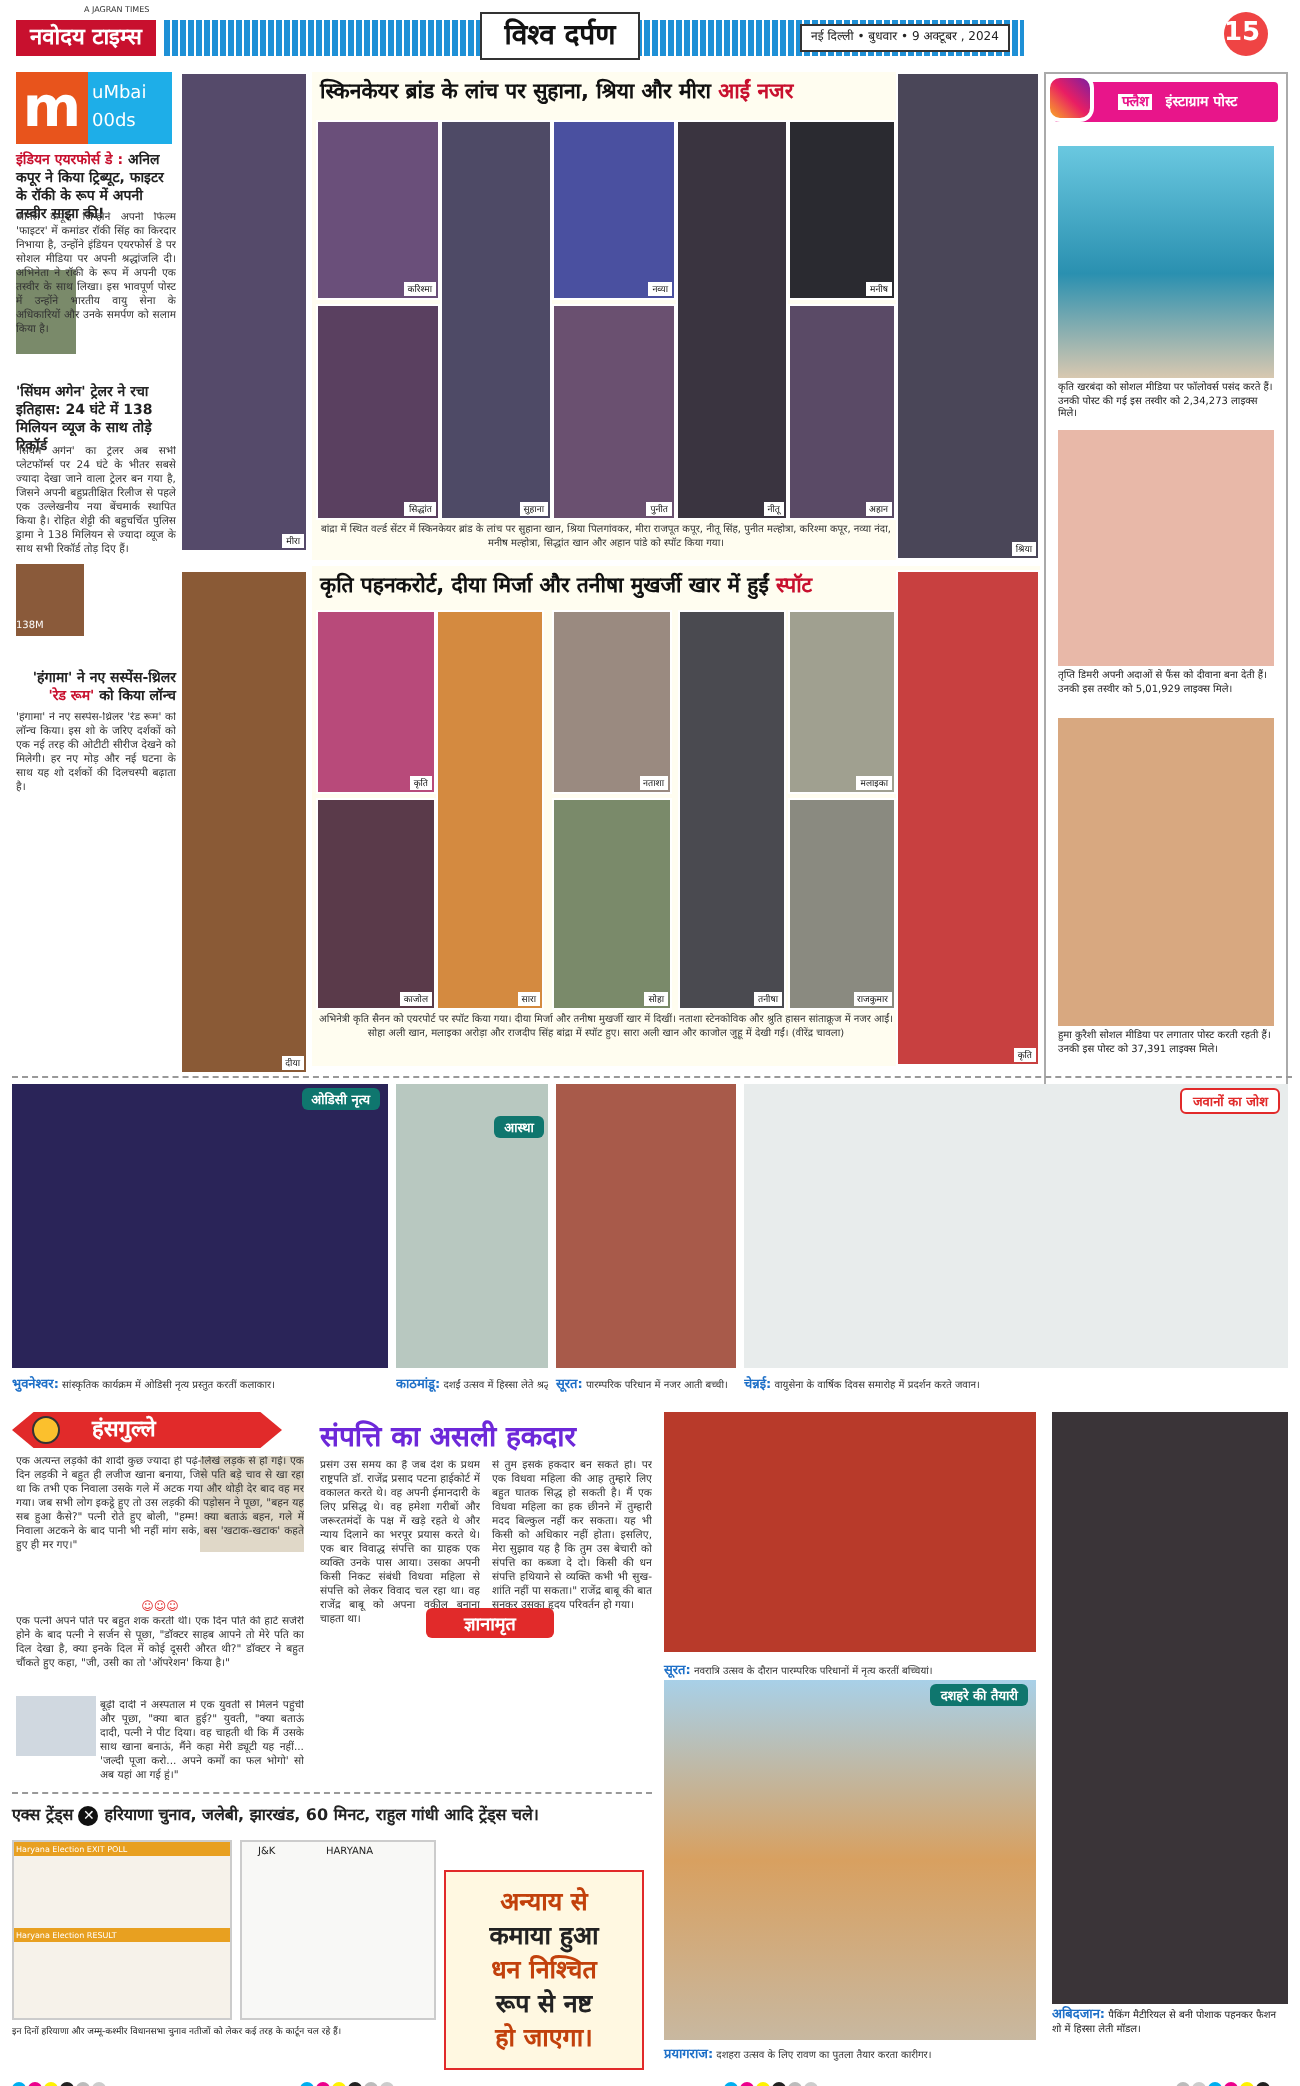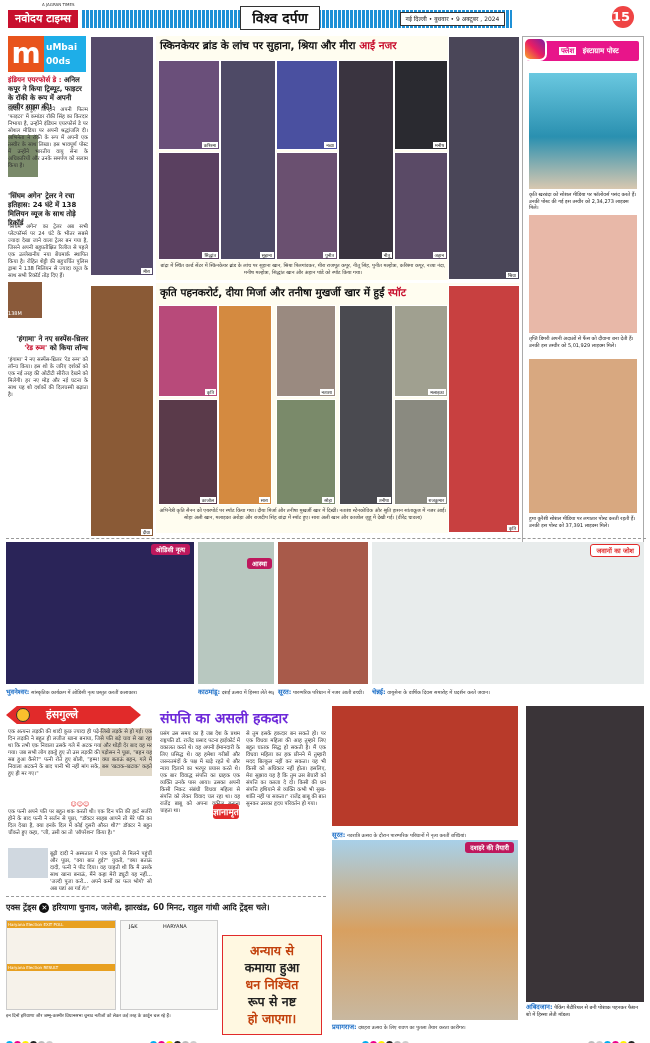--- a/index.html
+++ b/index.html
@@ -6,32 +6,32 @@
 body{width:650px;height:1043px;background:#fff;font-family:"DejaVu Sans",sans-serif;position:relative;overflow:hidden;color:#222}
 .abs{position:absolute}
 .hdr-logo{left:8px;top:10px;width:70px;height:18px;background:#c8102e;color:#fff;font-weight:bold;font-size:11px;text-align:center;line-height:18px}
 .hdr-tag{left:42px;top:2px;font-size:4px;color:#333}
 .hdr-bars{left:82px;top:10px;width:430px;height:18px;background:repeating-linear-gradient(90deg,#1e90d6 0 3px,#fff 3px 4px)}
 .hdr-title{left:240px;top:6px;width:80px;height:24px;background:#fff;border:1px solid #333;font-weight:bold;font-size:14px;text-align:center;line-height:22px;color:#111}
 .hdr-date{left:400px;top:12px;width:105px;height:14px;background:#fff;border:1px solid #333;font-size:6px;line-height:12px;text-align:center}
 .hdr-page{left:612px;top:6px;width:22px;height:22px;border-radius:50%;background:#ef4444;color:#fff;font-weight:bold;font-size:13px;line-height:22px}
 .mumbai-logo{left:8px;top:36px;width:78px;height:36px;display:flex}
 .m-box{width:36px;height:36px;background:#e8541c;color:#fff;font-size:28px;font-weight:bold;text-align:center;line-height:36px}
-.m-txt{flex:1;background:#1eaee8;color:#fff;font-size:9px;font-weight:bold;line-height:14px;padding:4px 2px}
+.m-txt{flex:1;background:#1eaee8;color:#fff;font-size:9px;font-weight:normal;line-height:14px;padding:4px 2px}
 .col-text{font-size:5.3px;line-height:7px;color:#333;text-align:justify}
 .head-red{color:#c8102e;font-weight:bold}
 .sec-headline{font-size:10.5px;font-weight:bold;color:#111;white-space:nowrap}
 .photo{background:#6a4f7a;border:1px solid #fff}
 .photo-label{position:absolute;right:1px;bottom:1px;background:#fff;font-size:4.5px;padding:0 2px;color:#111}
 .caption{font-size:5px;line-height:6.5px;color:#333;text-align:center}
 .insta-box{left:522px;top:36px;width:122px;height:512px;border:1px solid #aaa}
 .insta-head{left:4px;top:4px;width:112px;height:20px;background:#e8158a;color:#fff;font-size:7px;font-weight:bold;line-height:20px;padding-left:32px;border-radius:2px}
 .insta-logo{left:0;top:0;width:24px;height:24px;border-radius:7px;background:linear-gradient(45deg,#f9a825,#e91e63,#7b1fa2);border:2px solid #fff}
 .insta-cap{font-size:5px;line-height:6.5px;color:#222}
-.badge-red{background:#be185d;color:#fff;font-size:6.5px;font-weight:bold;padding:1px 5px;border-radius:3px}
+.badge-red{background:#0f766e;color:#fff;font-size:6.5px;font-weight:bold;padding:1px 5px;border-radius:3px}
 .strip-cap{font-size:5px;color:#333;white-space:nowrap}
 .strip-city{color:#1e70c8;font-weight:bold;font-size:6.5px}
 .hg-head{left:6px;top:706px;width:135px;height:18px;background:#e12a2a;color:#fff;font-weight:bold;font-size:11px;line-height:18px;padding-left:40px;clip-path:polygon(8% 0,92% 0,100% 50%,92% 100%,8% 100%,0 50%)}
 .smile{left:16px;top:708px;width:14px;height:14px;border-radius:50%;background:#fbc02d;border:1px solid #333}
 .dots span{display:inline-block;width:7px;height:7px;border-radius:50%;margin-right:1px}
 .quote-box{left:222px;top:935px;width:100px;height:100px;border:1px solid #e12a2a;background:#fff8e1;text-align:center;font-weight:bold;font-size:12.5px;line-height:17px;padding-top:6px}
 .red{color:#c2410c}.dark{color:#222}
 .divider-dots{border-top:1px dashed #999}
 </style>
 </head>
@@ -181,21 +181,21 @@
 <div class="abs" style="left:100px;top:728px;width:52px;height:48px;background:#e0d8c8"></div>
 <div class="abs col-text" style="left:8px;top:728px;width:144px;height:70px;overflow:hidden">एक अत्यन्त लड़की की शादी कुछ ज्यादा ही पढ़े-लिखे लड़के से हो गई। एक दिन लड़की ने बहुत ही लजीज खाना बनाया, जिसे पति बड़े चाव से खा रहा था कि तभी एक निवाला उसके गले में अटक गया और थोड़ी देर बाद वह मर गया। जब सभी लोग इकट्ठे हुए तो उस लड़की की पड़ोसन ने पूछा, "बहन यह सब हुआ कैसे?" पत्नी रोते हुए बोली, "हम्म! क्या बताऊं बहन, गले में निवाला अटकने के बाद पानी भी नहीं मांग सके, बस 'खटाक-खटाक' कहते हुए ही मर गए।"</div>
 <div class="abs" style="left:8px;top:800px;width:144px;text-align:center;color:#e12a2a;font-size:6px">☺☺☺</div>
 <div class="abs col-text" style="left:8px;top:808px;width:144px;height:40px;overflow:hidden">एक पत्नी अपने पति पर बहुत शक करती थी। एक दिन पति की हार्ट सर्जरी होने के बाद पत्नी ने सर्जन से पूछा, "डॉक्टर साहब आपने तो मेरे पति का दिल देखा है, क्या इनके दिल में कोई दूसरी औरत थी?" डॉक्टर ने बहुत चौंकते हुए कहा, "जी, उसी का तो 'ऑपरेशन' किया है।"</div>
 <div class="abs" style="left:8px;top:848px;width:40px;height:30px;background:#d0d8e0"></div>
 <div class="abs col-text" style="left:50px;top:850px;width:102px;height:40px;overflow:hidden">बूढ़ी दादी ने अस्पताल में एक युवती से मिलने पहुंचीं और पूछा, "क्या बात हुई?" युवती, "क्या बताऊं दादी, पत्नी ने पीट दिया। वह चाहती थी कि मैं उसके साथ खाना बनाऊं, मैंने कहा मेरी ड्यूटी यह नहीं... 'जल्दी पूजा करो... अपने कर्मों का फल भोगो' सो अब यहां आ गई हूं।"</div>
 
 <div class="abs" style="left:160px;top:708px;font-size:14px;font-weight:bold;color:#6d28d9">संपत्ति का असली हकदार</div>
 <div class="abs col-text" style="left:160px;top:730px;width:80px;height:162px;overflow:hidden">प्रसंग उस समय का है जब देश के प्रथम राष्ट्रपति डॉ. राजेंद्र प्रसाद पटना हाईकोर्ट में वकालत करते थे। वह अपनी ईमानदारी के लिए प्रसिद्ध थे। वह हमेशा गरीबों और जरूरतमंदों के पक्ष में खड़े रहते थे और न्याय दिलाने का भरपूर प्रयास करते थे। एक बार विवाद्ध संपत्ति का ग्राहक एक व्यक्ति उनके पास आया। उसका अपनी किसी निकट संबंधी विधवा महिला से संपत्ति को लेकर विवाद चल रहा था। वह राजेंद्र बाबू को अपना वकील बनाना चाहता था।</div>
 <div class="abs col-text" style="left:246px;top:730px;width:80px;height:162px;overflow:hidden">से तुम इसके हकदार बन सकते हो। पर एक विधवा महिला की आह तुम्हारे लिए बहुत घातक सिद्ध हो सकती है। मैं एक विधवा महिला का हक छीनने में तुम्हारी मदद बिल्कुल नहीं कर सकता। यह भी किसी को अधिकार नहीं होता। इसलिए, मेरा सुझाव यह है कि तुम उस बेचारी को संपत्ति का कब्जा दे दो। किसी की धन संपत्ति हथियाने से व्यक्ति कभी भी सुख-शांति नहीं पा सकता।" राजेंद्र बाबू की बात सुनकर उसका हृदय परिवर्तन हो गया।</div>
-<div class="abs" style="left:213px;top:804px;background:#e12a2a;color:#fff;font-weight:bold;font-size:9px;padding:1px 0;border-radius:3px">ज्ञानामृत</div>
+<div class="abs" style="left:213px;top:804px;background:#e12a2a;color:#fff;font-weight:bold;font-size:9px;padding:1px 19px;border-radius:3px">ज्ञानामृत</div>
 
 <div class="abs" style="left:332px;top:706px;width:186px;height:120px;background:#b83a2a"></div>
 <div class="abs strip-cap" style="left:332px;top:830px"><span class="strip-city">सूरत:</span> <span>नवरात्रि उत्सव के दौरान पारम्परिक परिधानों में नृत्य करतीं बच्चियां।</span></div>
 
 <div class="abs" style="left:332px;top:840px;width:186px;height:180px;background:linear-gradient(#a8d0e8,#d8a060 50%,#c8b8a0)">
   <span class="abs badge-red" style="right:4px;top:2px">दशहरे की तैयारी</span>
 </div>
 <div class="abs strip-cap" style="left:332px;top:1022px"><span class="strip-city">प्रयागराज:</span> <span>दशहरा उत्सव के लिए रावण का पुतला तैयार करता कारीगर।</span></div>
 
 <div class="abs" style="left:526px;top:706px;width:118px;height:296px;background:#3a3438"></div>

